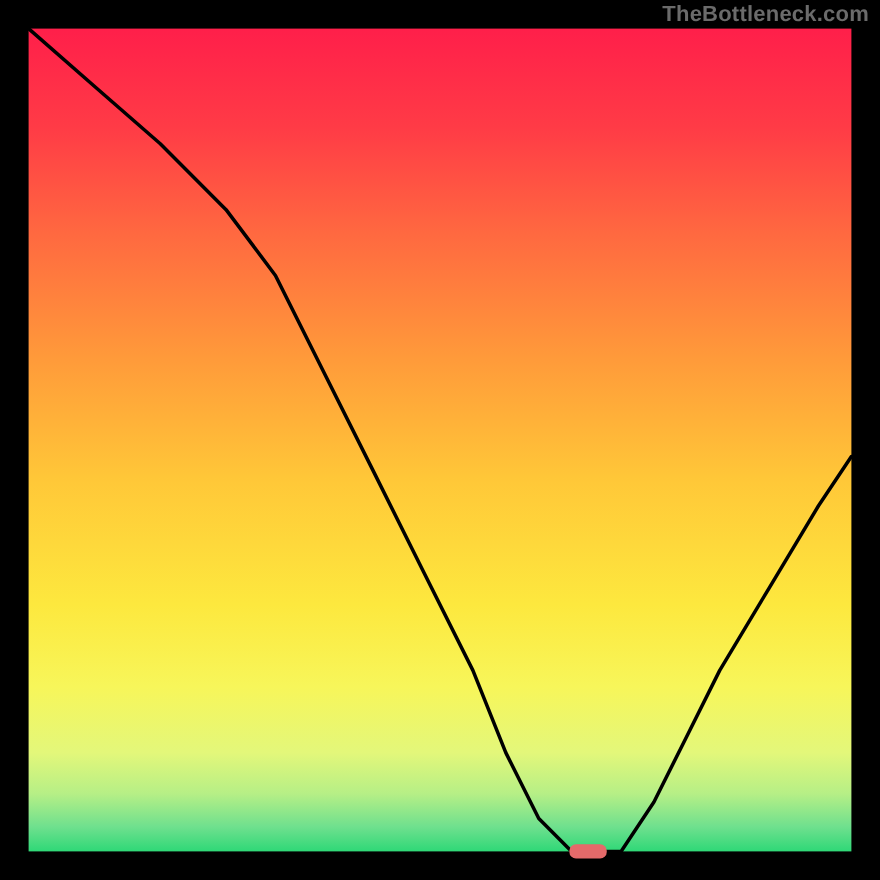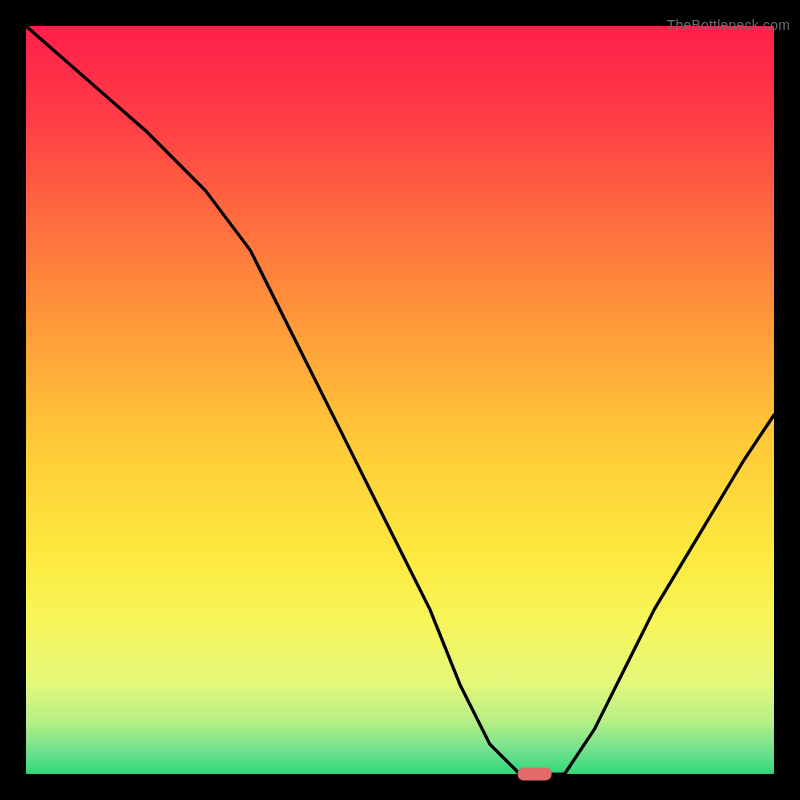--- a/index.html
+++ b/index.html
@@ -12,25 +12,25 @@
     font-family: Arial, Helvetica, sans-serif;
   }
   .frame {
     position: relative;
     width: 800px;
     height: 800px;
     background: #000;
   }
   .watermark {
     position: absolute;
-    top: 17px;
+    top: 2px;
     right: 10px;
     color: #6b6b6b;
-    font-size: 14px;
-    font-weight: 400;
+    font-size: 20px;
+    font-weight: 700;
     letter-spacing: 0.2px;
     z-index: 10;
   }
   svg {
     display: block;
   }
 </style>
 </head>
 <body>
 

